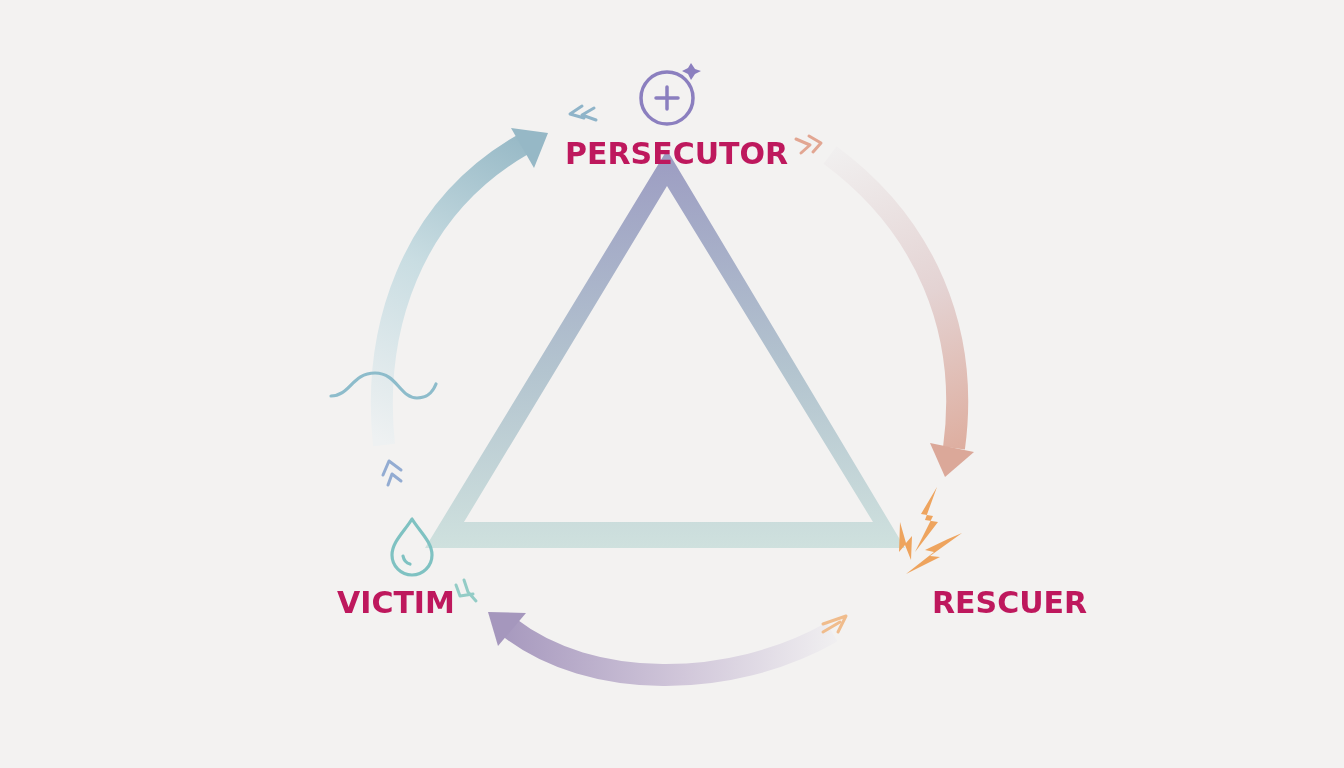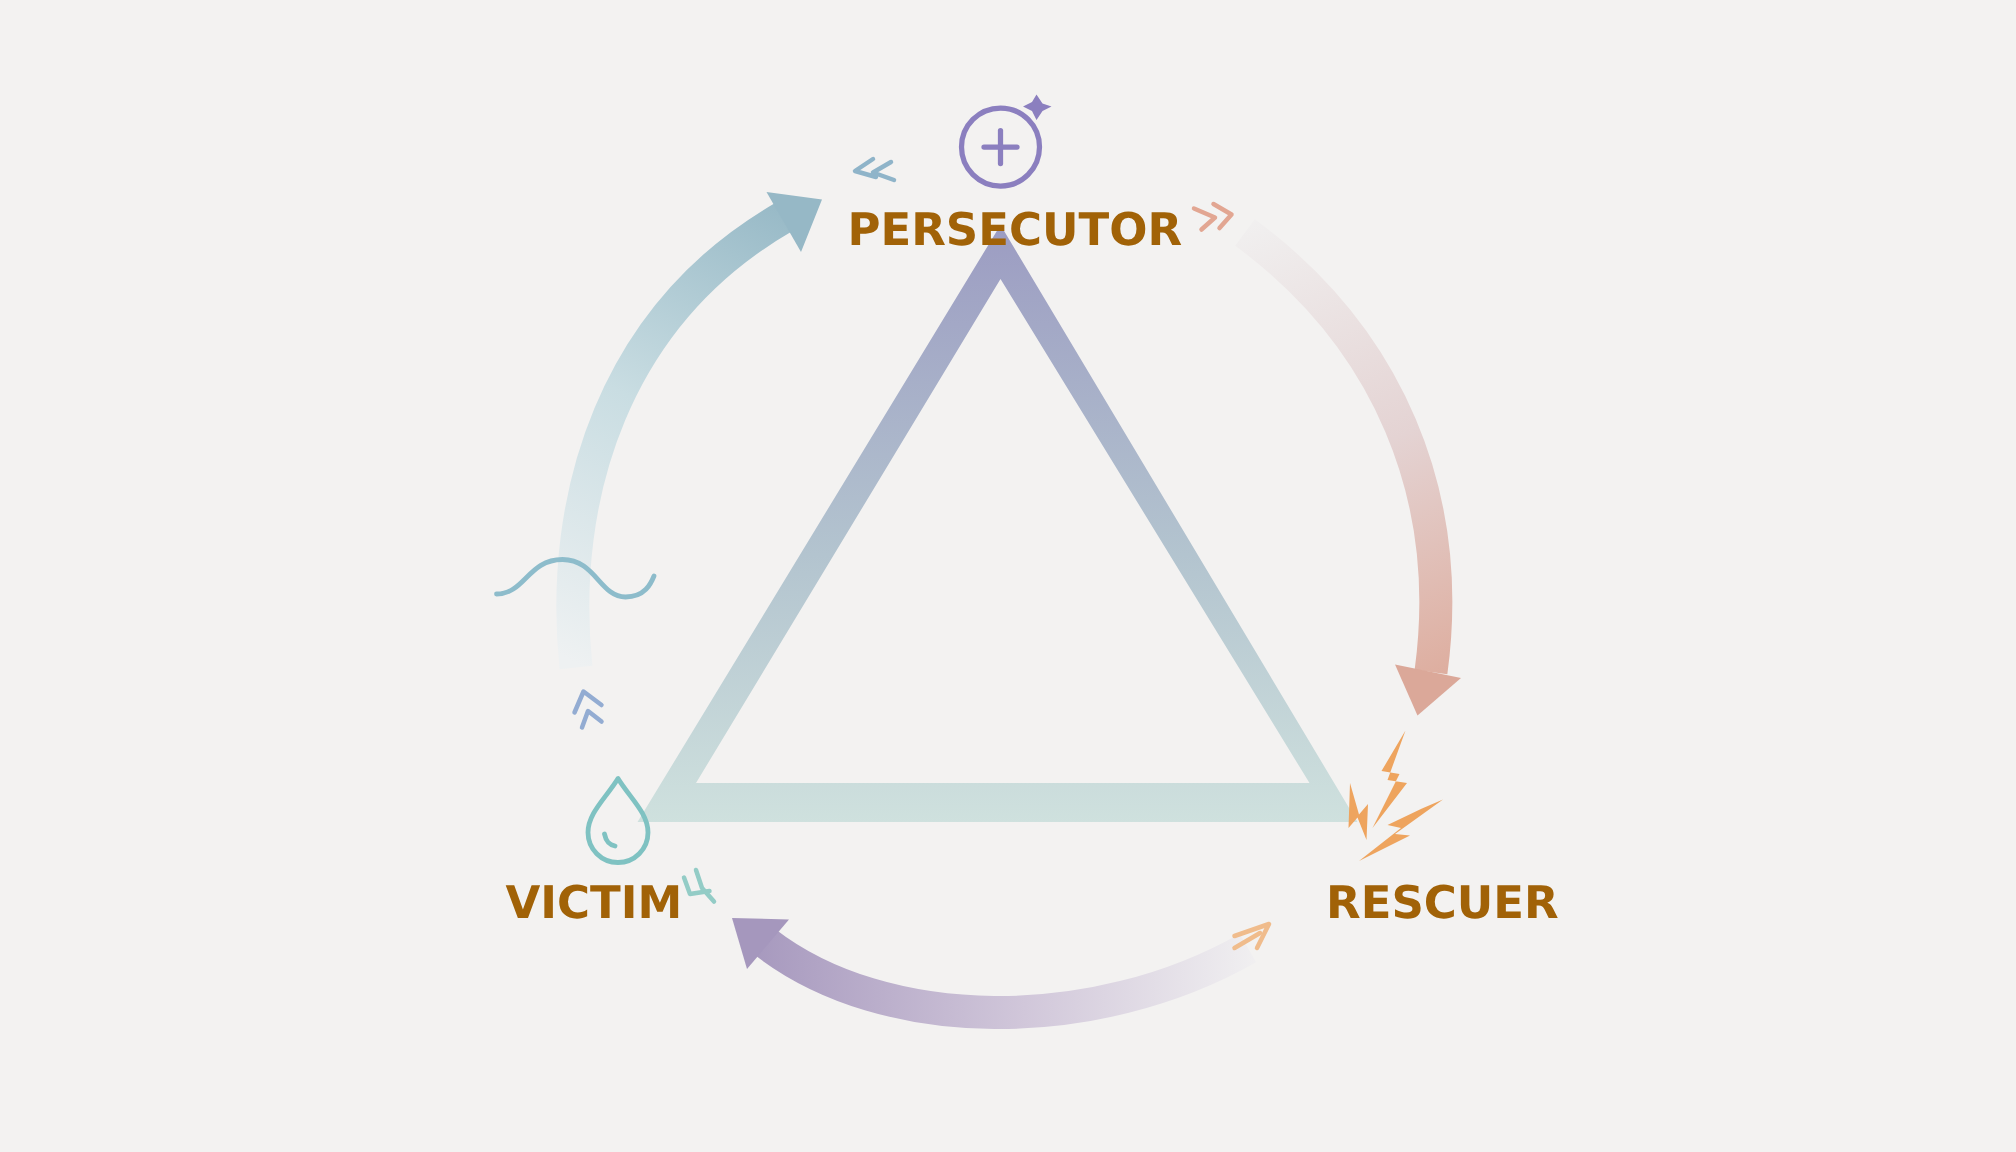--- a/index.html
+++ b/index.html
@@ -1,21 +1,21 @@
 <!DOCTYPE html>
 <html><head>
   <meta charset="utf-8">
   <style>
     html, body { margin:0; padding:0; }
     body { width:1344px; height:768px; background:#f3f2f1; overflow:hidden; position:relative; font-family:"DejaVu Sans", sans-serif; }
     #canvas { position:absolute; left:0; top:0; }
-    .label { position:absolute; font-family:"DejaVu Sans", sans-serif; font-weight:bold; font-size:30px; color:#a16207; letter-spacing:0px; white-space:nowrap; }
+    .label { position:absolute; font-family:"DejaVu Sans", sans-serif; font-weight:bold; font-size:30px; color:#be185d; letter-spacing:0px; white-space:nowrap; }
     #lbl-persecutor { left:565px; top:136px; }
     #lbl-victim { left:337px; top:585px; }
-    #lbl-rescuer { left:884px; top:585px; }
+    #lbl-rescuer { left:932px; top:585px; }
   </style>
 </head>
 <body>
 
 <svg id="canvas" width="1344" height="768" viewBox="0 0 1344 768">
   <defs>
     <linearGradient id="triGrad" x1="0" y1="150" x2="0" y2="550" gradientUnits="userSpaceOnUse">
       <stop offset="0" stop-color="#9c9cc2"></stop>
       <stop offset="0.55" stop-color="#b3c4cf"></stop>
       <stop offset="1" stop-color="#cfe1de"></stop>

